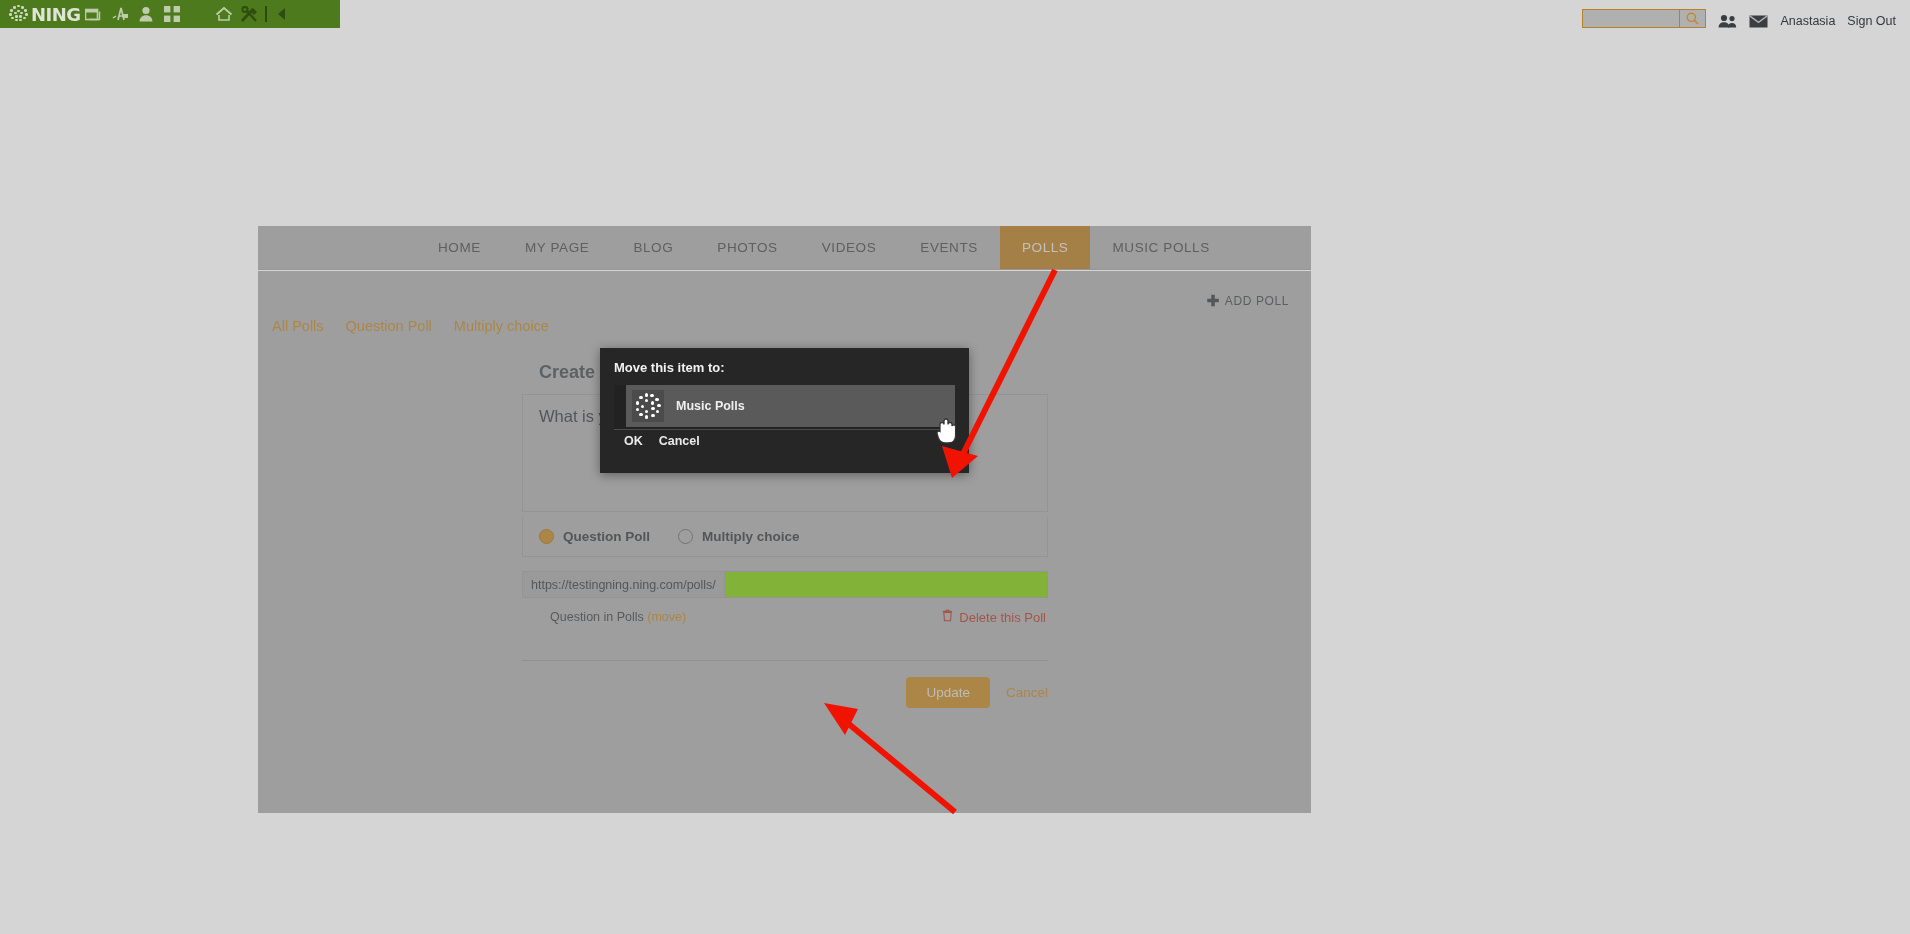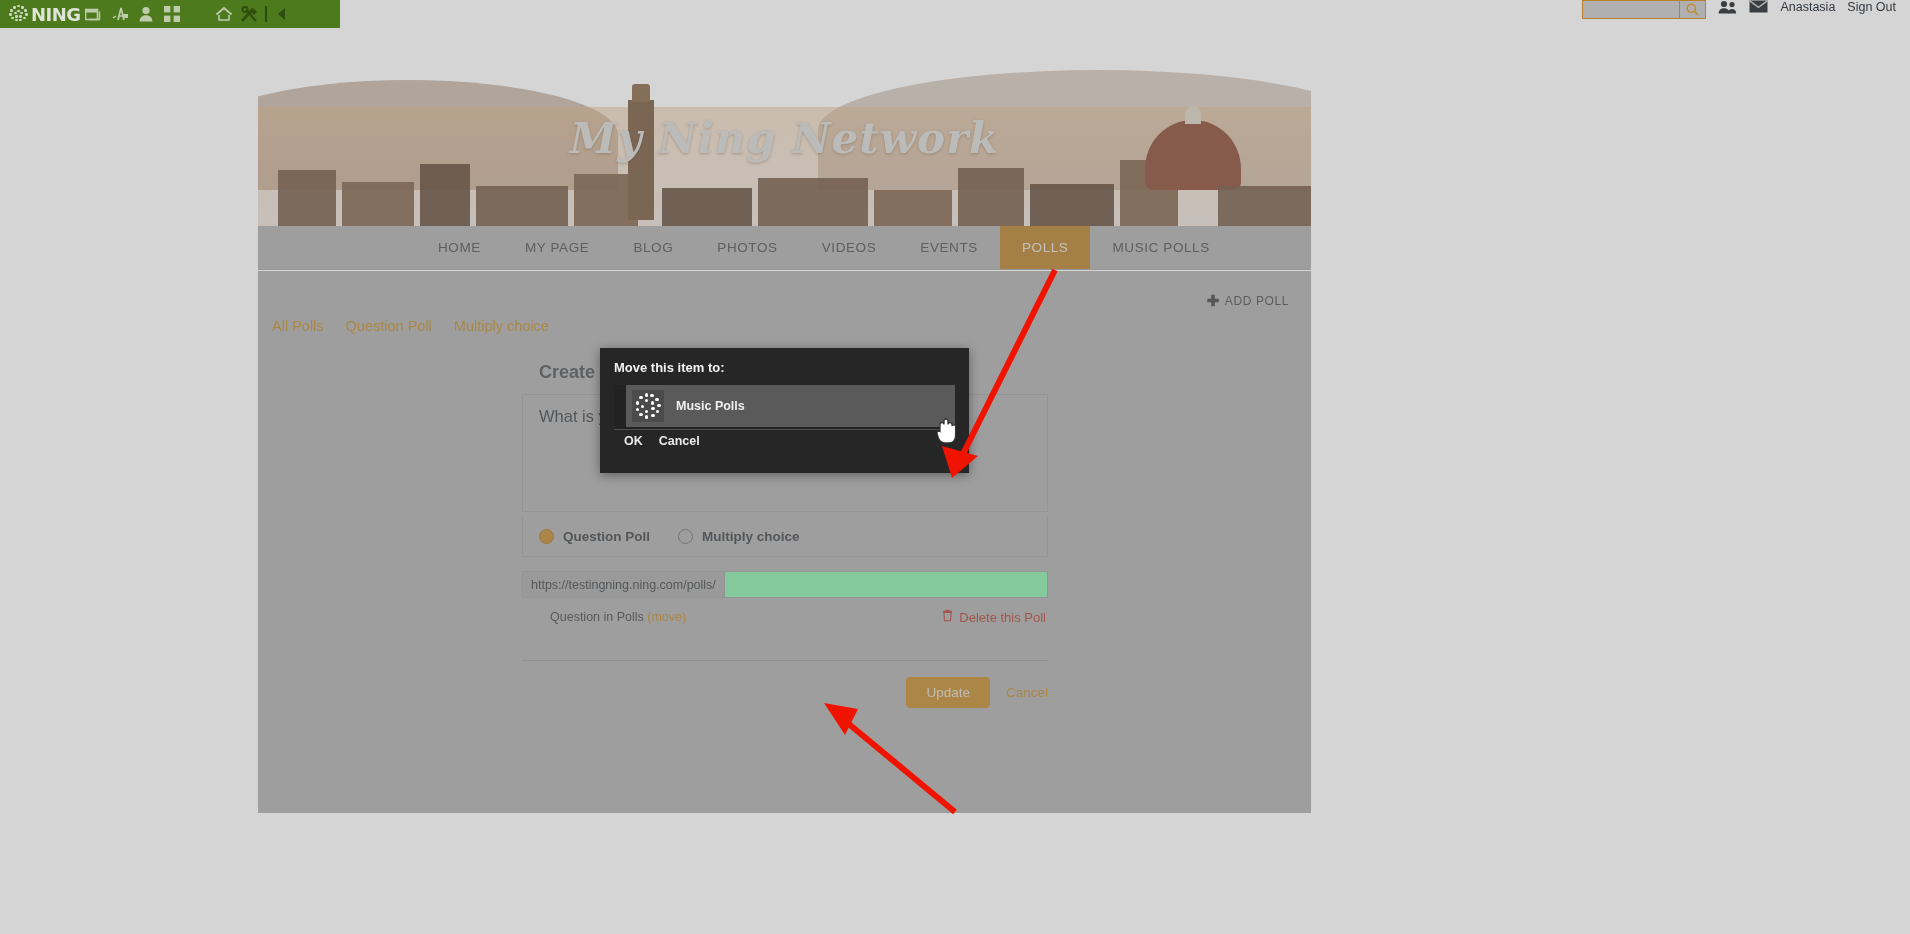--- a/index.html
+++ b/index.html
@@ -31,21 +31,21 @@
     width:26px; height:28px; display:flex; align-items:center; justify-content:center;
     opacity:.92;
   }
   .nbar-icon svg { display:block; }
   #nbar-spacer { width:26px; }
   #nbar-divider { width:2px; height:16px; background:#2c4a0d; margin:0 2px; }
 
   
   #top-right {
     position:absolute; top:0; right:0; height:28px; display:flex;
-    align-items:flex-start; gap:12px; padding-right:14px; z-index:60;
+    align-items:flex-end; gap:12px; padding-right:14px; z-index:60;
     color:#2f3337; font-size:12.5px;
   }
   #search-box {
     display:flex; align-items:center; border:1px solid #b8802a; height:19px;
     background:#b0b0b0;
   }
   #search-input {
     width:96px; height:17px; border:0; outline:0; background:transparent;
     font-size:11px; font-family:"Liberation Sans", sans-serif; padding:0 4px;
     color:#333;
@@ -156,21 +156,21 @@
   .radio-opt { display:flex; align-items:center; gap:9px; cursor:pointer; }
   .radio-dot {
     width:15px; height:15px; border-radius:50%; border:1px solid #6e6e6e;
     background:transparent;
   }
   .radio-dot.on { background:#c08a2c; border-color:#a8761f; }
   .radio-label { font-size:13.5px; font-weight:bold; color:#3e4246; }
 
   #url-row {
     position:absolute; left:248px; top:219px; width:526px; height:27px;
-    display:flex; border:1px solid #9e9e9e; background:#86efac;
+    display:flex; border:1px solid #9e9e9e; background:#84cc16;
   }
   #url-prefix {
     padding:0 8px; display:flex; align-items:center; font-size:12.5px;
     color:#3e4246; background:#a8a8a8; border-right:1px solid #9e9e9e;
   }
   #url-slug {
     flex:1; border:0; outline:0; background:#b3b3b3; font-size:12.5px;
     color:#2f3337; padding:0 9px; font-family:"Liberation Sans", sans-serif;
   }
 
@@ -340,41 +340,20 @@
     <span class="tr-icon">
       <svg width="19" height="13" viewBox="0 0 19 13">
           <rect x="0.5" y="0.5" width="18" height="12" fill="#3a3e42"></rect>
           <path d="M0.8 0.9 L9.5 7.4 L18.2 0.9" fill="none" stroke="#b0b0b0" stroke-width="1.5"></path>
         </svg>
     </span>
     <span id="user-name">Anastasia</span>
     <span id="sign-out">Sign Out</span>
   </div>
 
-  <div id="banner">
-    <div id="banner-sky2"></div>
-    <div class="hill" style="left:-60px; top:52px; width:420px; height:110px;"></div>
-    <div class="hill" style="left:560px; top:42px; width:560px; height:120px; opacity:.42;"></div>
-    <div id="banner-haze"></div>
-    <div class="bldg" style="left:20px; width:58px; height:56px;"></div>
-    <div class="bldg l" style="left:84px; width:72px; height:44px;"></div>
-    <div class="bldg d" style="left:162px; width:50px; height:62px;"></div>
-    <div class="bldg" style="left:218px; width:92px; height:40px;"></div>
-    <div class="bldg l" style="left:316px; width:64px; height:52px;"></div>
-    <div id="campanile"></div>
-    <div class="bldg d" style="left:404px; width:90px; height:38px;"></div>
-    <div class="bldg" style="left:500px; width:110px; height:48px;"></div>
-    <div class="bldg l" style="left:616px; width:78px; height:36px;"></div>
-    <div class="bldg" style="left:700px; width:66px; height:58px;"></div>
-    <div class="bldg d" style="left:772px; width:84px; height:42px;"></div>
-    <div class="bldg l" style="left:862px; width:58px; height:66px;"></div>
-    <div id="dome"></div>
-    <div class="bldg" style="left:960px; width:94px; height:40px;"></div>
-    <div id="banner-title">My Ning Network</div>
-  </div>
 
   <div id="main-nav">
     <div class="nav-item">HOME</div>
     <div class="nav-item">MY PAGE</div>
     <div class="nav-item">BLOG</div>
     <div class="nav-item">PHOTOS</div>
     <div class="nav-item">VIDEOS</div>
     <div class="nav-item">EVENTS</div>
     <div class="nav-item active">POLLS</div>
     <div class="nav-item">MUSIC POLLS</div>

